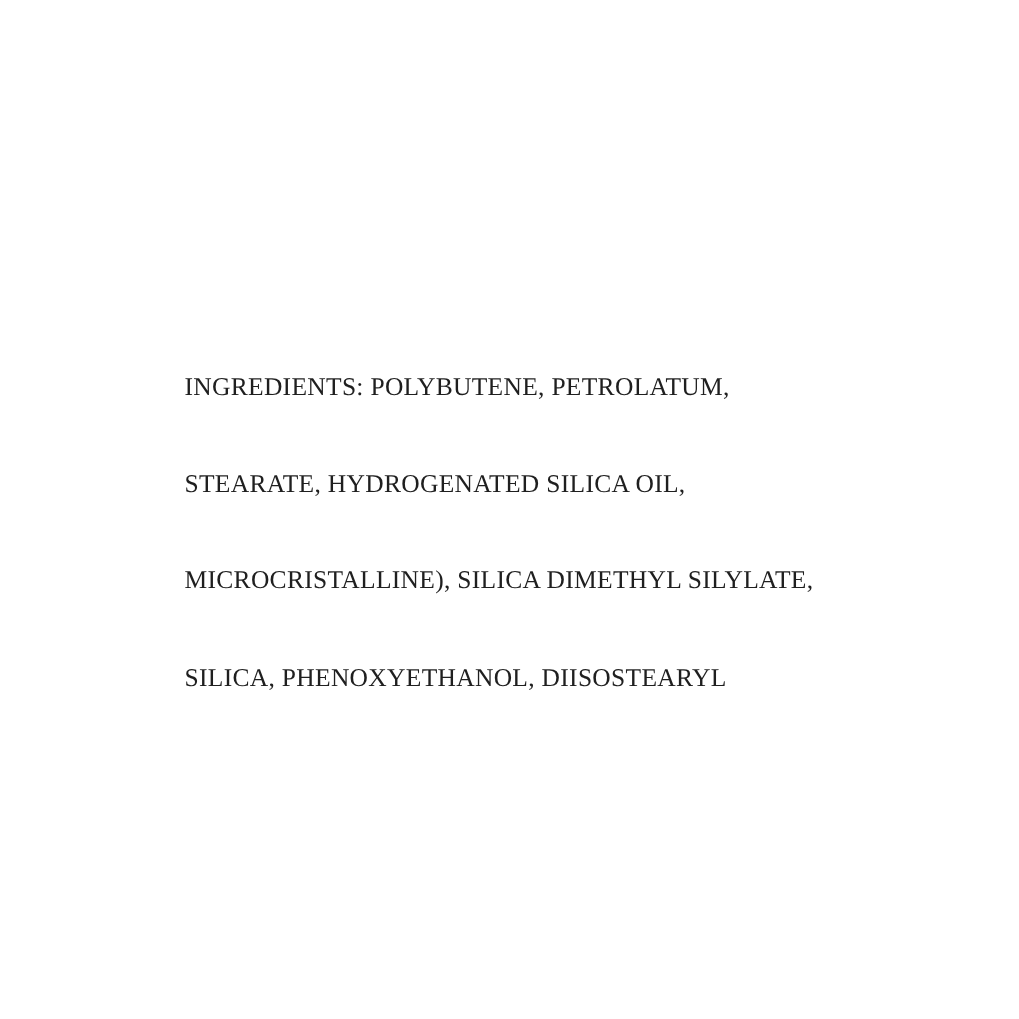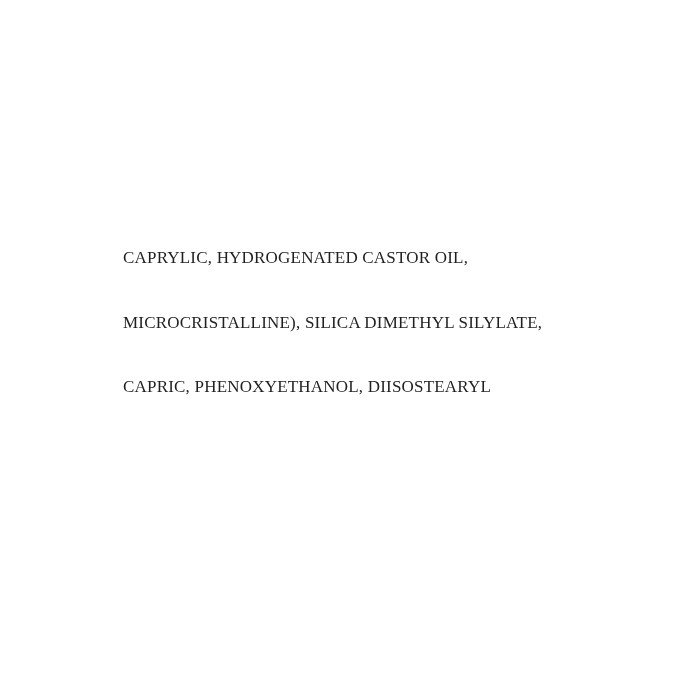--- a/index.html
+++ b/index.html
@@ -26,21 +26,22 @@
     white-space: pre;
   }
   .label-line {
     height: 21.5px;
   }
 </style>
 </head>
 <body>
 
 <div class="label-block">
-  <div class="label-line">CAPRYLIC, HYDROGENATED CASTOR OIL,</div>
+  <div class="label-line">INGREDIENTS: POLYBUTENE, PETROLATUM,</div>
+  <div class="label-line">STEARATE, HYDROGENATED SILICA OIL,</div>
   <div class="label-line">MICROCRISTALLINE), SILICA DIMETHYL SILYLATE,</div>
-  <div class="label-line">CAPRIC, PHENOXYETHANOL, DIISOSTEARYL</div>
+  <div class="label-line">SILICA, PHENOXYETHANOL, DIISOSTEARYL</div>
   
   
   
   
   
 </div>
 
 </body></html>

